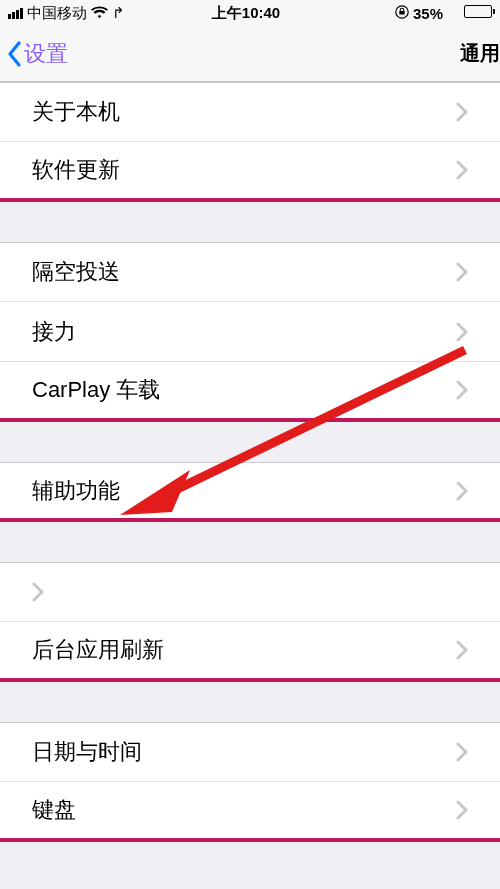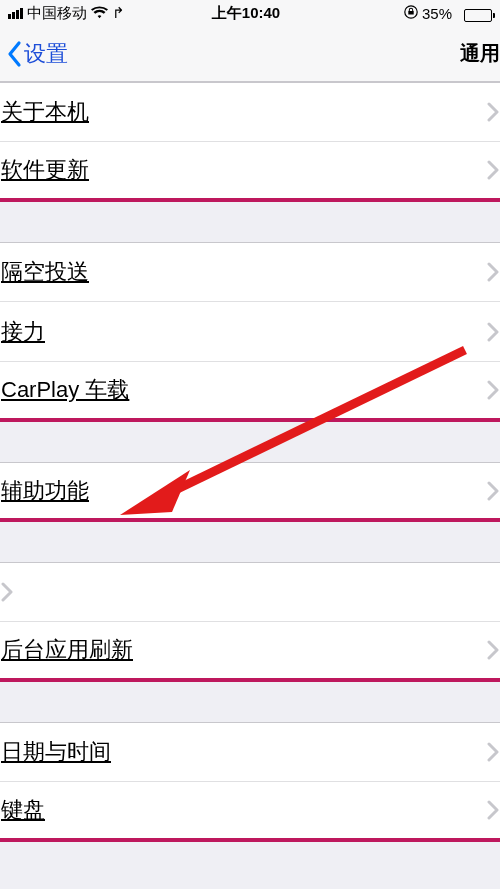--- a/index.html
+++ b/index.html
@@ -23,52 +23,51 @@
   }
   .status-left, .status-right { display: flex; align-items: center; gap: 4px; }
   .status-center { position: absolute; left: 0; right: 8px; text-align: center; pointer-events: none; font-weight: 600; }
   .signal-bars { display: inline-flex; align-items: flex-end; gap: 1px; }
   .signal-bars span { width: 3px; background: #000; display: inline-block; }
   .signal-bars span:nth-child(1){height:5px}
   .signal-bars span:nth-child(2){height:7px}
   .signal-bars span:nth-child(3){height:9px}
   .signal-bars span:nth-child(4){height:11px}
   .wifi { font-size:15px; }
-  .battery-wrap { display:flex; align-items:flex-end; gap:12px; }
+  .battery-wrap { display:flex; align-items:flex-start; gap:21px;font-weight:bold; }
   .battery {
     width: 28px; height: 13px; border:1px solid #000; border-radius:2px; position:relative;
   }
   .battery::after { content:""; position:absolute; right:-4px; top:3px; width:2px; height:5px; background:#000; border-radius:0 1px 1px 0;}
   .battery-fill { height:100%; width:35%; background:#000; }
   .nav-bar {
     height: 56px;
     background: #f7f7f8;
     border-bottom: 1px solid #c8c7cc;
     position: relative;
     display: flex;
     align-items: center;
   }
   .back-area {
-    display: flex; align-items: center; color:#1d4ed8; font-size:22px; padding-left:6px;
+    display: flex; align-items: center; color:#8b5cf6; font-size:22px; padding-left:6px;
   }
   .back-chevron { width: 18px; height: 28px; }
   .nav-title {
     position:absolute; left:0; right:0; text-align:right; font-size:20px; font-weight:600; pointer-events:none;
   }
   .group-gap { height: 40px; }
   .cell {
     background:#fff;
     min-height:60px;
     display:flex;
     align-items:center;
-    padding:0 1px;
+    padding:0 32px;
     font-size:22px;
     border-bottom:1px solid #e0e0e2;
     position:relative;
-    text-decoration:underline;
   }
   .cell:first-child { border-top:1px solid #c8c7cc; }
   .group .cell:last-child { border-bottom:4px solid #be185d; }
   .cell .label { flex:1; }
   .disclosure {
     width: 12px; height: 20px; flex:0 0 auto;
   }
   .disclosure svg { display:block; }
   .arrow-annotation {
     position:absolute;

